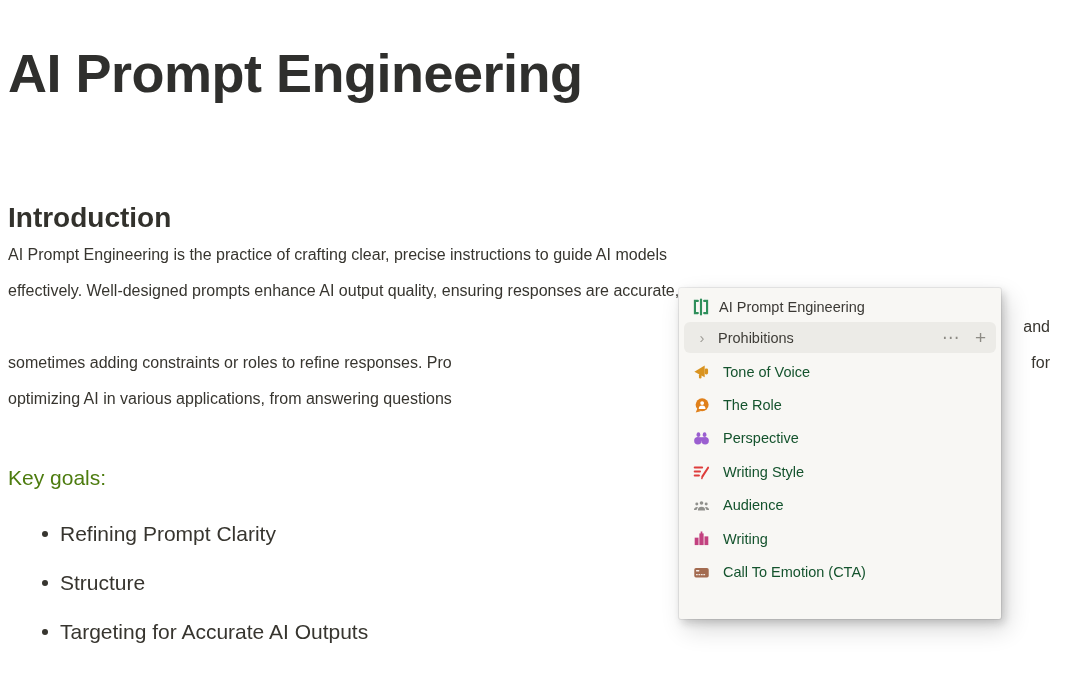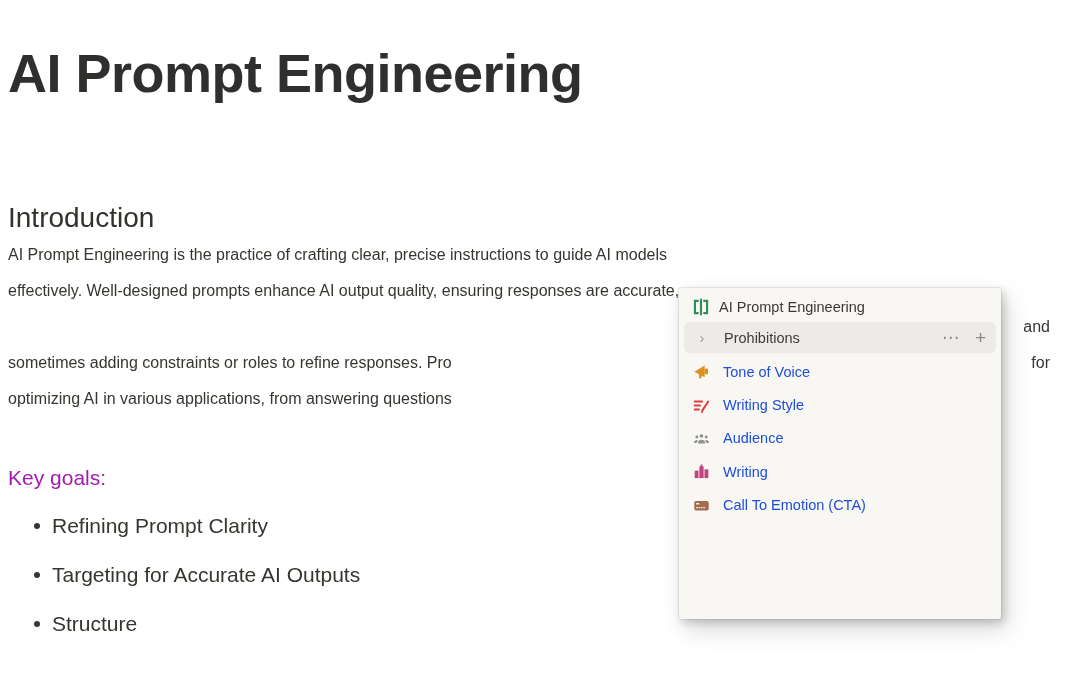--- a/index.html
+++ b/index.html
@@ -9,34 +9,34 @@
     color:#37352f;
   }
   
   .doc-title{
     position:absolute;left:8px;top:6px;
     font-size:54px;font-weight:700;line-height:1.15;
     letter-spacing:-0.5px;color:#2f2f2d;white-space:nowrap;
   }
   .section-heading{
     position:absolute;left:8px;top:170px;
-    font-size:28px;font-weight:400;color:#32312c;white-space:nowrap;margin-top:32px;
+    font-size:28px;font-weight:700;color:#32312c;white-space:nowrap;margin-top:32px;
   }
   .para{
     position:absolute;left:8px;top:237px;width:1042px;
     font-size:16px;line-height:36px;color:#37352f;
   }
   .para .line{display:flex;justify-content:space-between;white-space:nowrap;}
   .para .frag-right{margin-left:auto;}
   .key-goals{
     position:absolute;left:8px;top:464px;
-    font-size:21px;line-height:28px;color:#a21caf;white-space:nowrap;
+    font-size:21px;line-height:28px;color:#4d7c0f;white-space:nowrap;
   }
   .bullet-list{
-    position:absolute;left:8px;top:514px;margin:0;padding:0;list-style:none;
+    position:absolute;left:8px;top:514px;margin:8px;padding:0;list-style:none;
   }
   .bullet-list li{
     position:relative;padding-left:44px;margin-bottom:25px;
     font-size:21px;line-height:24px;white-space:nowrap;
   }
   .bullet-list li .marker{
     position:absolute;left:26px;top:9px;width:6px;height:6px;
     border-radius:50%;background:#37352f;
   }
   
@@ -52,27 +52,27 @@
   }
   .pop-header .hicon{width:18px;height:18px;margin-right:9px;flex:0 0 auto;display:flex;}
   .pop-toggle{
     margin:2px 5px 2px 5px;height:31px;border-radius:6px;background:#ecebe7;
     display:flex;align-items:center;padding:0 10px 0 8px;cursor:pointer;
   }
   .pop-toggle .chev{
     width:20px;font-size:15px;color:#9f9d97;line-height:1;
     display:flex;align-items:center;justify-content:center;
   }
-  .pop-toggle .tlabel{margin-left:12px;font-size:14.5px;color:#3e3c37;}
+  .pop-toggle .tlabel{margin-left:6px;font-size:14.5px;color:#3e3c37;}
   .pop-toggle .spacer{flex:1;}
   .pop-toggle .dots{font-size:17px;color:#8d8b85;letter-spacing:1px;line-height:1;cursor:pointer;}
   .pop-toggle .plus{font-size:19px;color:#8d8b85;margin-left:15px;line-height:1;font-weight:400;cursor:pointer;}
   .pop-item{
     display:flex;align-items:center;height:33.4px;padding:0 12px 0 14px;
-    font-size:14.5px;color:#1d4ed8;cursor:pointer;
+    font-size:14.5px;color:#14532d;cursor:pointer;
   }
   .pop-item .iicon{width:17px;height:17px;margin-right:13px;flex:0 0 auto;display:flex;}
   svg{display:block;width:100%;height:100%;}
 </style>
 </head>
 <body>
 
 <h1 class="doc-title">AI Prompt Engineering</h1>
 
 <h2 class="section-heading">Introduction</h2>
@@ -98,25 +98,25 @@
 
 <div class="key-goals">Key goals:</div>
 
 <ul class="bullet-list">
   <li>
     <span class="marker"></span>
     <span>Refining Prompt Clarity</span>
   </li>
   <li>
     <span class="marker"></span>
-    <span>Targeting for Accurate AI Outputs</span>
+    <span>Structure</span>
   </li>
   <li>
     <span class="marker"></span>
-    <span>Structure</span>
+    <span>Targeting for Accurate AI Outputs</span>
   </li>
 </ul>
 
 <div class="popup">
 
   <div class="pop-header">
     <span class="hicon">
       <svg viewBox="0 0 16 16" fill="none" stroke="#2f8f5b" stroke-width="1.9" stroke-linecap="round">
         <path d="M5.2 2.6 H2.6 V13.4 H5.2"></path>
         <path d="M10.8 2.6 H13.4 V13.4 H10.8"></path>
@@ -139,21 +139,44 @@
       <svg viewBox="0 0 16 16" fill="#d9931f">
         <path d="M1.3 8.2 L11 2.3 V13.5 L1.3 8.2 Z"></path>
         <rect x="11" y="5.2" width="3.2" height="5.6" rx="1.4"></rect>
         <rect x="5.6" y="10.4" width="2.4" height="4.2" rx="1.1"></rect>
       </svg>
     </span>
     <span>Tone of Voice</span>
   </div>
 
 
-
+  <div class="pop-item">
+    <span class="iicon">
+      <svg viewBox="0 0 16 16">
+        <circle cx="8.6" cy="7.3" r="6.1" fill="#e0801a"></circle>
+        <path d="M2.6 14.6 L4.1 10.9 L7.2 13.3 Z" fill="#e0801a"></path>
+        <circle cx="8.6" cy="5.7" r="1.8" fill="#fff"></circle>
+        <path d="M5.4 11.3 a3.2 3.2 0 0 1 6.4 0 Z" fill="#fff"></path>
+      </svg>
+    </span>
+    <span>The Role</span>
+  </div>
+
+  <div class="pop-item">
+    <span class="iicon">
+      <svg viewBox="0 0 16 16" fill="#9b5fd0">
+        <rect x="3.4" y="2.2" width="3.4" height="4.5" rx="1.7"></rect>
+        <rect x="9.2" y="2.2" width="3.4" height="4.5" rx="1.7"></rect>
+        <circle cx="4.6" cy="10.2" r="3.5"></circle>
+        <circle cx="11.4" cy="10.2" r="3.5"></circle>
+        <rect x="6" y="6.8" width="4" height="3.4"></rect>
+      </svg>
+    </span>
+    <span>Perspective</span>
+  </div>
 
   <div class="pop-item">
     <span class="iicon">
       <svg viewBox="0 0 16 16" stroke="#de3d3b" stroke-width="1.9" stroke-linecap="round" fill="none">
         <path d="M1.6 4.2 H8.6"></path>
         <path d="M1.6 8 H6.6"></path>
         <path d="M1.6 11.8 H5.6"></path>
         <path d="M8.9 12.6 L14.2 4.4"></path>
         <path d="M8.3 14.6 L8.9 12.6" stroke-width="1.4"></path>
       </svg>

